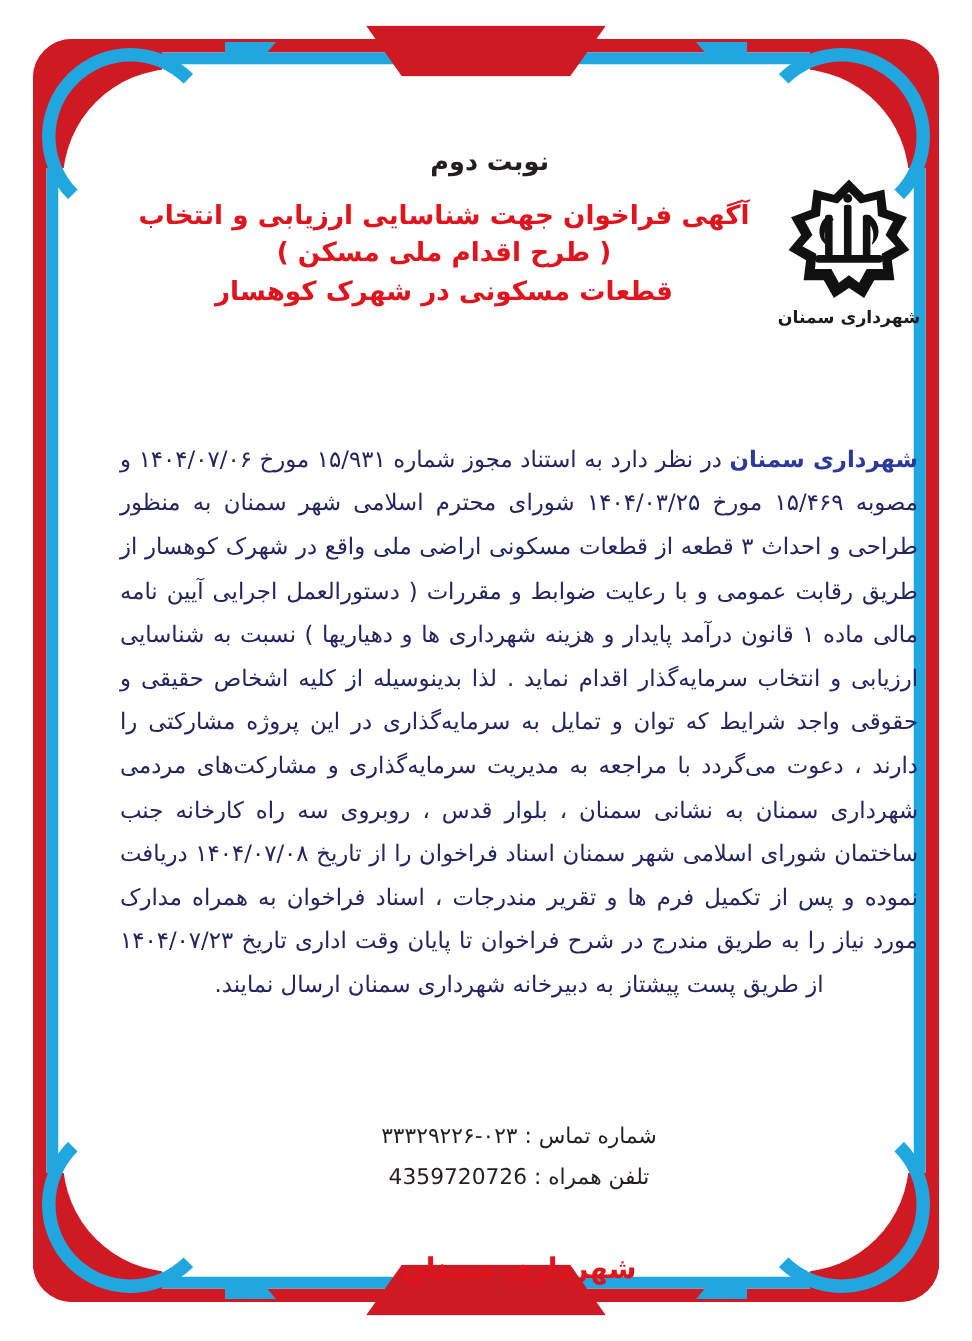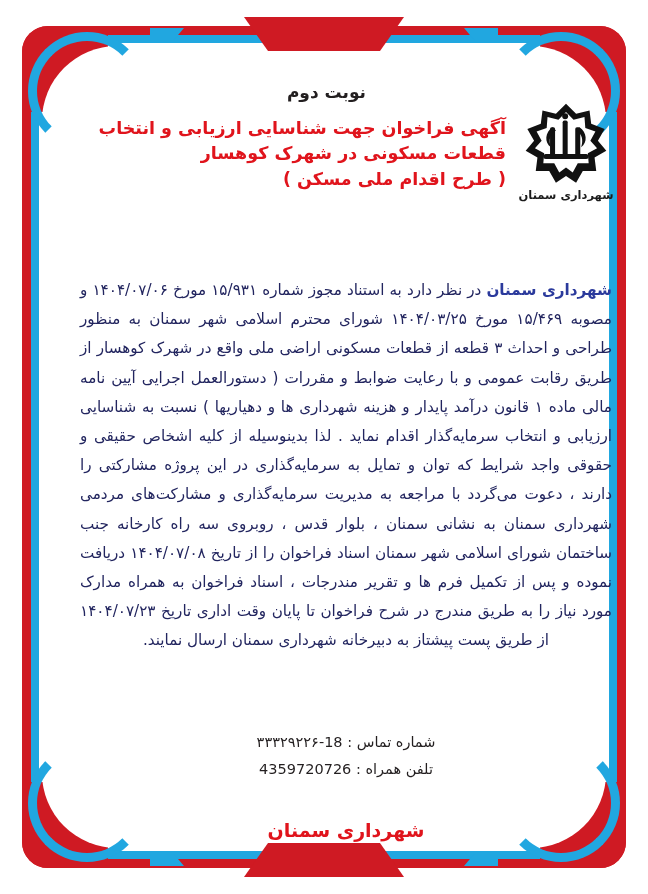--- a/index.html
+++ b/index.html
@@ -74,41 +74,42 @@
   .tabwing{
     position:absolute;width:34px;height:12px;background:#21a7e0;
   }
   .tw-tl{top:2px;left:128px;clip-path:polygon(0 0,100% 0,70% 100%,0 100%);}
   .tw-tr{top:2px;right:128px;clip-path:polygon(0 0,100% 0,100% 100%,30% 100%);}
   .tw-bl{bottom:2px;left:128px;clip-path:polygon(0 0,70% 0,100% 100%,0 100%);}
   .tw-br{bottom:2px;right:128px;clip-path:polygon(30% 0,100% 0,100% 100%,0 100%);}
 
   
   .content{
-    position:absolute;left:46px;top:48px;
+    position:absolute;left:46px;top:64px;
     width:556px;height:798px;
   }
 
   .round-label{
     position:absolute;right:258px;top:8px;
     font-size:17px;font-weight:bold;color:#231f20;
     letter-spacing:0;white-space:nowrap;
   }
 
   .logo-block{
     position:absolute;right:4px;top:28px;
     width:108px;text-align:center;
   }
   .logo-mark{width:84px;height:84px;margin:0 auto;display:block;}
   .logo-caption{
     font-size:11.5px;color:#1b1b1b;margin-top:2px;font-weight:bold;
   }
 
   .headline{
     position:absolute;right:118px;top:42px;width:420px;
+    text-align:center;
     color:#e0141c;font-weight:bold;font-size:17.5px;line-height:1.45;
   }
   .headline div{white-space:nowrap;}
 
   .body-text{
     position:absolute;right:0;left:0;top:190px;
     color:#22255f;
     font-size:15.2px;line-height:1.92;
     text-align:justify;
     text-align-last:center;
@@ -174,29 +175,29 @@
           <path d="M34 30 c-9 6 -10 18 -2 24 c-3 -9 -1 -16 6 -20 Z"></path>
           <path d="M66 30 c9 6 10 18 2 24 c3 -9 1 -16 -6 -20 Z"></path>
           <circle cx="49" cy="17" r="3.5"></circle>
         </g>
       </svg>
       <div class="logo-caption">شهرداری سمنان</div>
     </div>
 
     <div class="headline">
       <div>آگهی فراخوان جهت شناسایی ارزیابی و انتخاب</div>
+      <div>( طرح اقدام ملی مسکن )</div>
       <div>قطعات  مسکونی در شهرک کوهسار</div>
-      <div>( طرح اقدام ملی مسکن )</div>
     </div>
 
     <div class="body-text">
       <p><span class="lead">شهرداری سمنان</span><span> در نظر دارد به استناد مجوز شماره  ۱۵/۹۳۱ مورخ ۱۴۰۴/۰۷/۰۶ و مصوبه ۱۵/۴۶۹ مورخ ۱۴۰۴/۰۳/۲۵ شورای محترم اسلامی شهر سمنان به منظور طراحی و احداث  ۳ قطعه از قطعات مسکونی اراضی ملی واقع در شهرک کوهسار از طریق رقابت عمومی و با رعایت ضوابط و مقررات (  دستورالعمل اجرایی آیین نامه مالی ماده ۱ قانون درآمد پایدار و هزینه شهرداری ها و دهیاریها )  نسبت به شناسایی ارزیابی و انتخاب سرمایه‌گذار اقدام نماید . لذا بدینوسیله از کلیه اشخاص حقیقی و حقوقی واجد شرایط که توان و تمایل به سرمایه‌گذاری در این پروژه مشارکتی را دارند ، دعوت می‌گردد با مراجعه به مدیریت سرمایه‌گذاری و مشارکت‌های مردمی شهرداری سمنان به نشانی سمنان ، بلوار قدس ، روبروی سه راه کارخانه جنب ساختمان شورای اسلامی شهر سمنان  اسناد فراخوان را از تاریخ  ۱۴۰۴/۰۷/۰۸ دریافت نموده  و پس از تکمیل فرم ها و تقریر مندرجات ، اسناد فراخوان  به همراه مدارک مورد نیاز را  به طریق مندرج در شرح فراخوان تا  پایان وقت اداری تاریخ  ۱۴۰۴/۰۷/۲۳ از طریق پست پیشتاز به دبیرخانه شهرداری سمنان ارسال نمایند.</span></p>
     </div>
 
     <div class="contacts">
-      <div class="contact-line">شماره تماس :  18-۳۳۳۲۹۲۲۶</div>
+      <div class="contact-line">شماره تماس :  ۰۲۳-۳۳۳۲۹۲۲۶</div>
       <div class="contact-line">تلفن همراه : 4359720726</div>
     </div>
 
     <div class="footer-brand">شهرداری سمنان</div>
 
   </div>
 </div>
 
 </body></html>

